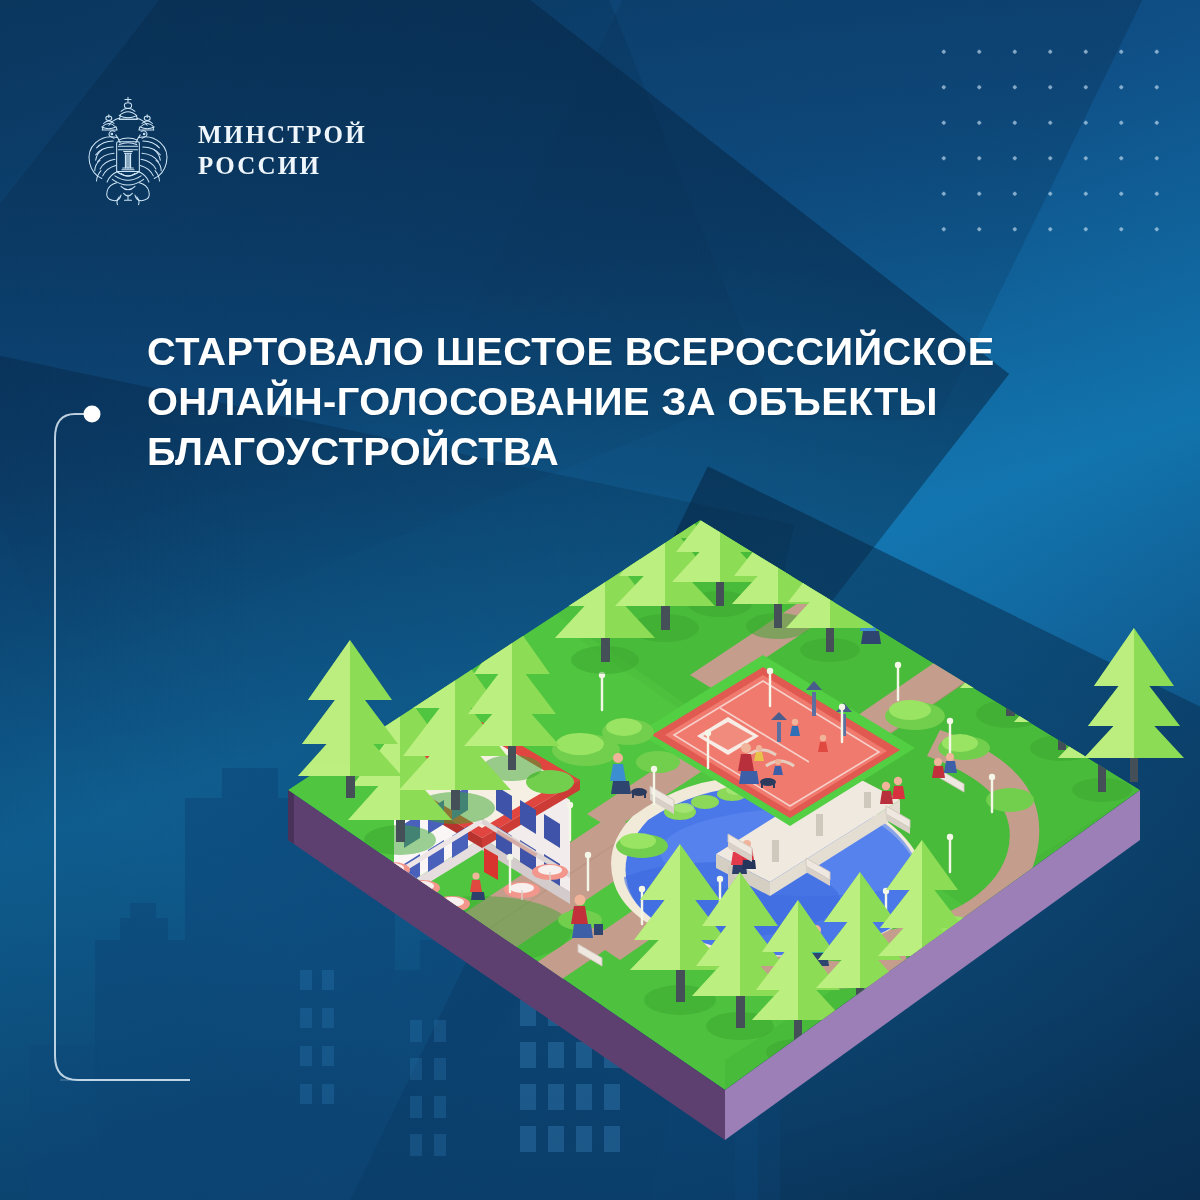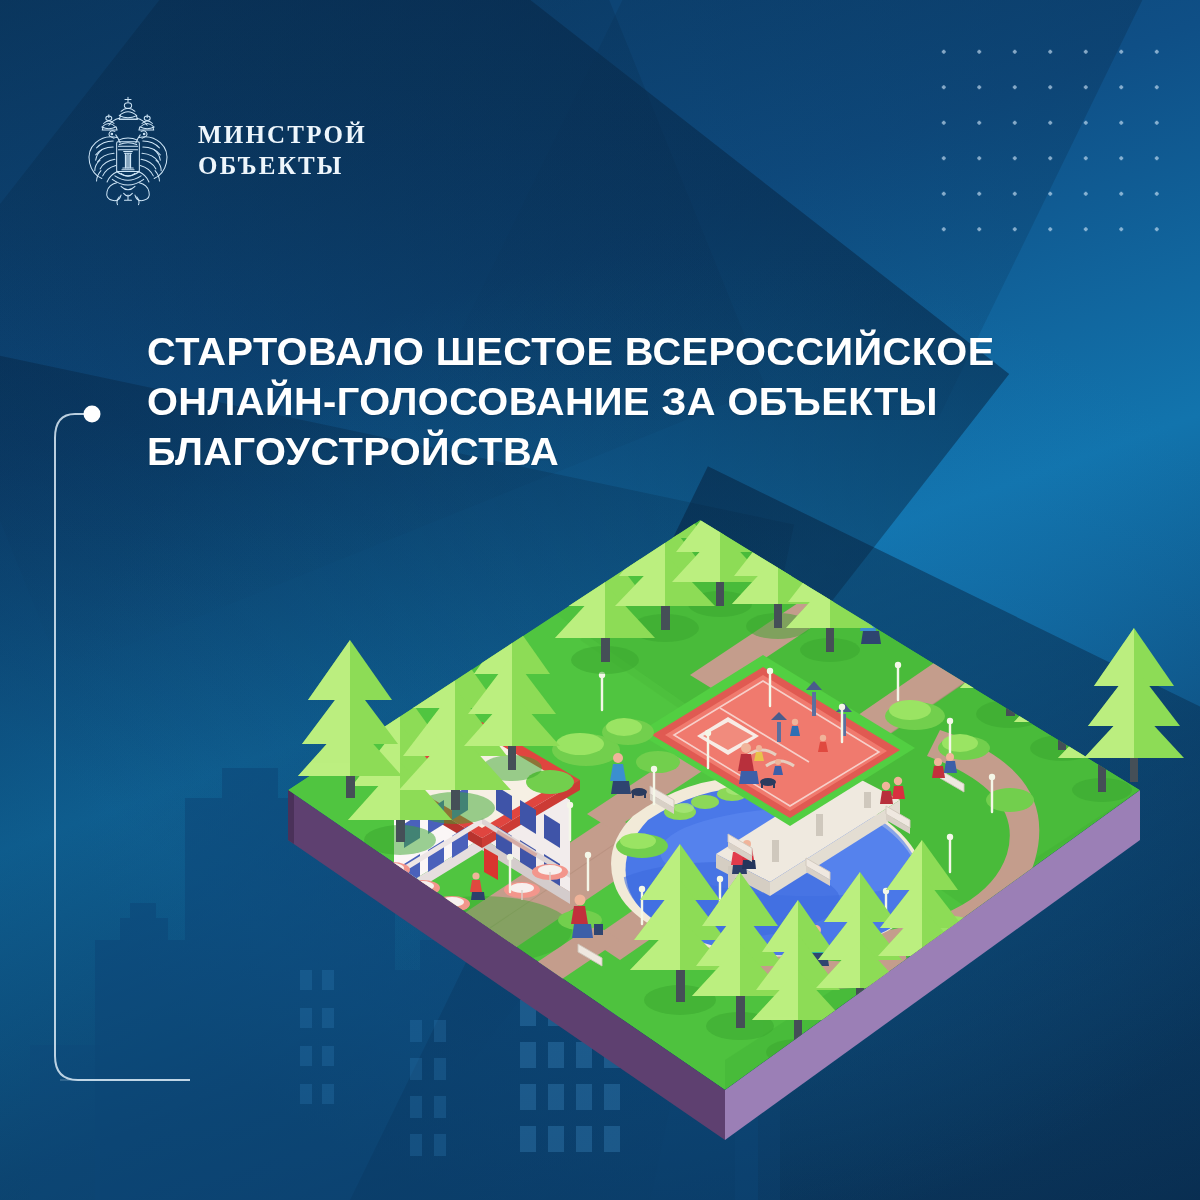--- a/index.html
+++ b/index.html
@@ -219,21 +219,21 @@
         <path d="M42 104 q-9 2 -11 10 q-2 8 6 10 q8 2 10 -6"></path>
         <path d="M68 104 q9 2 11 10 q2 8 -6 10 q-8 2 -10 -6"></path>
         <path d="M47 108 q8 8 16 0"></path>
         <path d="M50 116 q5 6 10 0"></path>
         <path d="M55 118 v6 M51 124 h8"></path>
         <path d="M45 120 q-4 5 -2 9 M65 120 q4 5 2 9"></path>
       </g>
     </svg>
     <div id="logo-text">
       <span>МИНСТРОЙ</span>
-      <span>ОБЪЕКТЫ</span>
+      <span>РОССИИ</span>
     </div>
   </div>
 
   <svg id="bracket" viewBox="0 0 190 740">
     <path d="M92 34 H75 Q55 34 55 58 V676 Q55 700 78 700 H190" fill="none" stroke="#dbeaf6" stroke-width="2" opacity="0.85"></path>
     <path d="M60 700 H190" fill="none" stroke="#dbeaf6" stroke-width="1" opacity="0.35"></path>
     <circle cx="92" cy="34" r="8.5" fill="#ffffff"></circle>
   </svg>
 
   <div id="headline">

